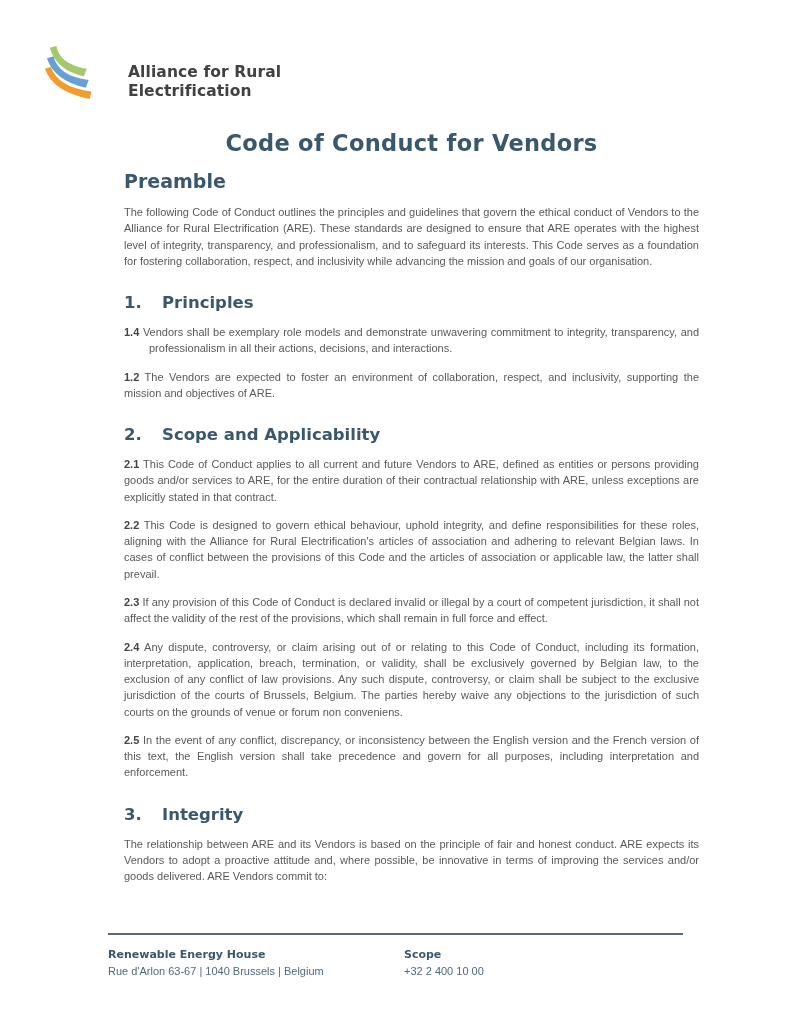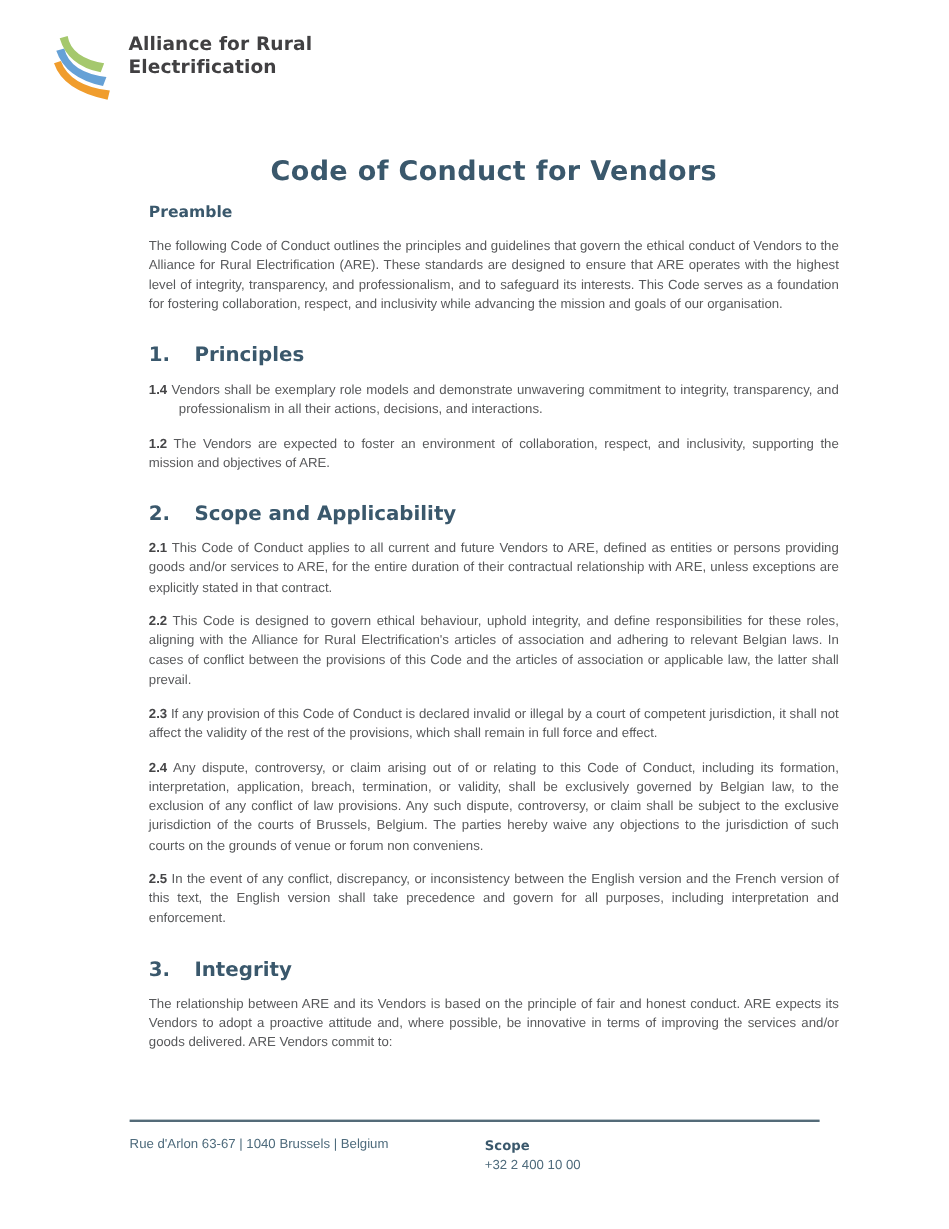--- a/index.html
+++ b/index.html
@@ -10,25 +10,25 @@
     height: 1024px;
     margin: 0 auto;
     background: #ffffff;
     font-family: "Liberation Sans", sans-serif;
     overflow: hidden;
   }
 
   
   .logo-row {
     position: absolute;
-    top: 28px;
+    top: 44px;
     left: 45px;
     display: flex;
-    align-items: flex-start;
-    gap: 5px;
+    align-items: flex-end;
+    gap: 26px;
   }
   .swoosh { width: 57px; height: 57px; flex: 0 0 auto; }
   .wordmark {
     font-family: "DejaVu Sans", sans-serif;
     font-weight: 700;
     font-size: 15.5px;
     line-height: 1.22;
     color: #414042;
     letter-spacing: .1px;
   }
@@ -46,21 +46,21 @@
     font-family: "DejaVu Sans", sans-serif;
     font-weight: 700;
     font-size: 22.5px;
     letter-spacing: .3px;
     color: #3a586c;
   }
   h2.preamble-h {
     margin: 14px 0 0;
     font-family: "DejaVu Sans", sans-serif;
     font-weight: 700;
-    font-size: 13px;
+    font-size: 19px;
     color: #3a586c;
   }
   h2.section {
     margin: 24px 0 0;
     font-family: "DejaVu Sans", sans-serif;
     font-weight: 700;
     font-size: 16.5px;
     color: #3a586c;
   }
   .sec-num { display: inline-block; width: 38px; }
@@ -158,20 +158,21 @@
 
     <h2 class="section">
       <span class="sec-num">3.</span><span>Integrity</span>
     </h2>
     <p class="body">The relationship between ARE and its Vendors is based on the principle of fair and honest conduct. ARE expects its Vendors to adopt a proactive attitude and, where possible, be innovative in terms of improving the services and/or goods delivered. ARE Vendors commit to:</p>
 
   </main>
 
   <footer class="footer">
     <div class="f-col c1">
+      <div class="f-label">Renewable Energy House</div>
       <div class="f-value">Rue d'Arlon 63-67 | 1040 Brussels | Belgium</div>
     </div>
     <div class="f-col c3">
       <div class="f-label">Scope</div>
       <div class="f-value">+32 2 400 10 00</div>
     </div>
   </footer>
 
 </div>
 

